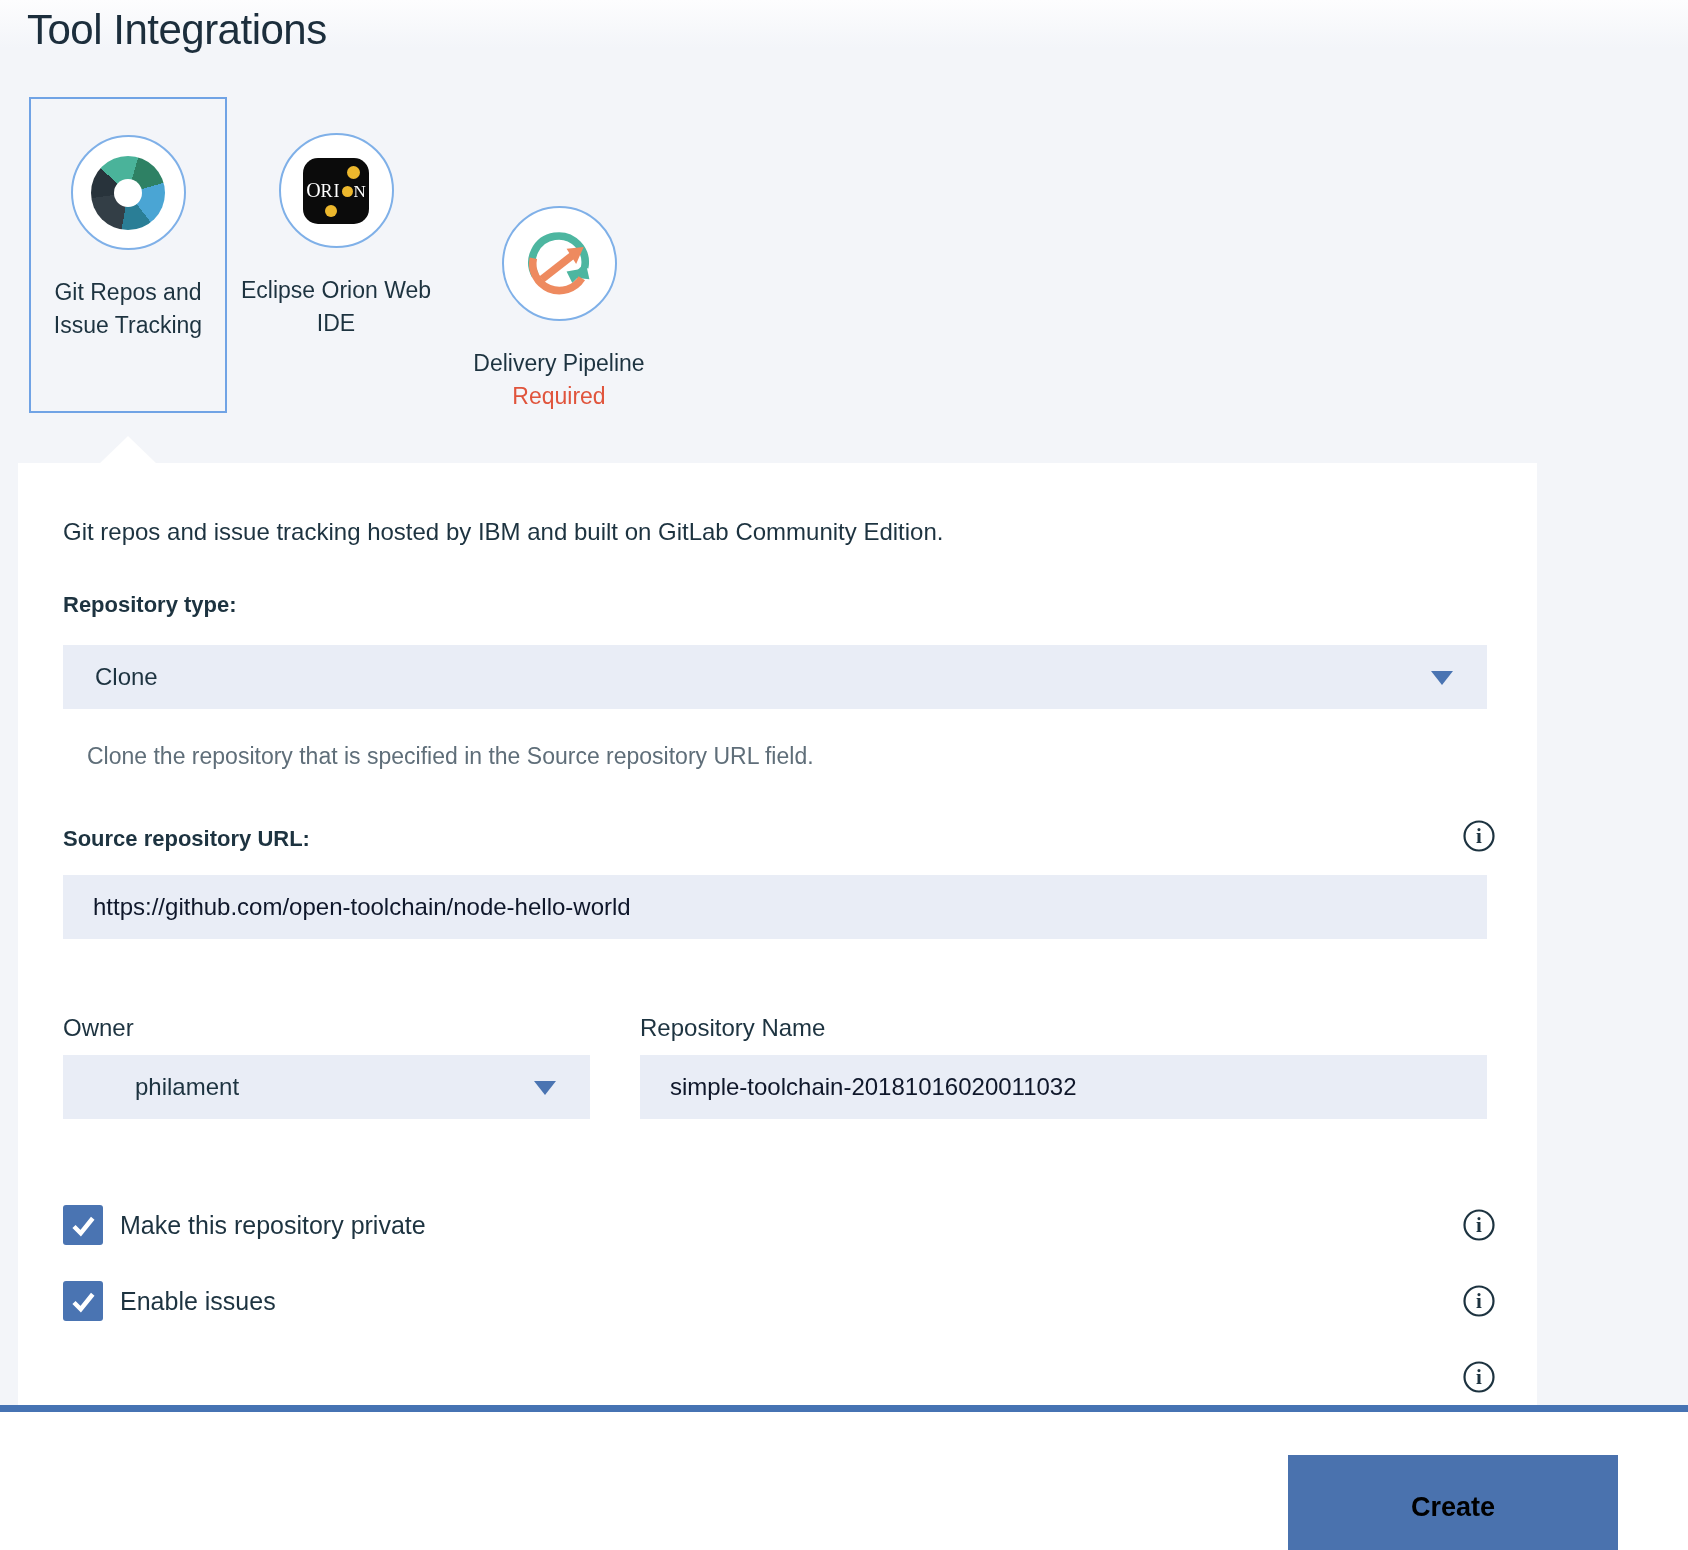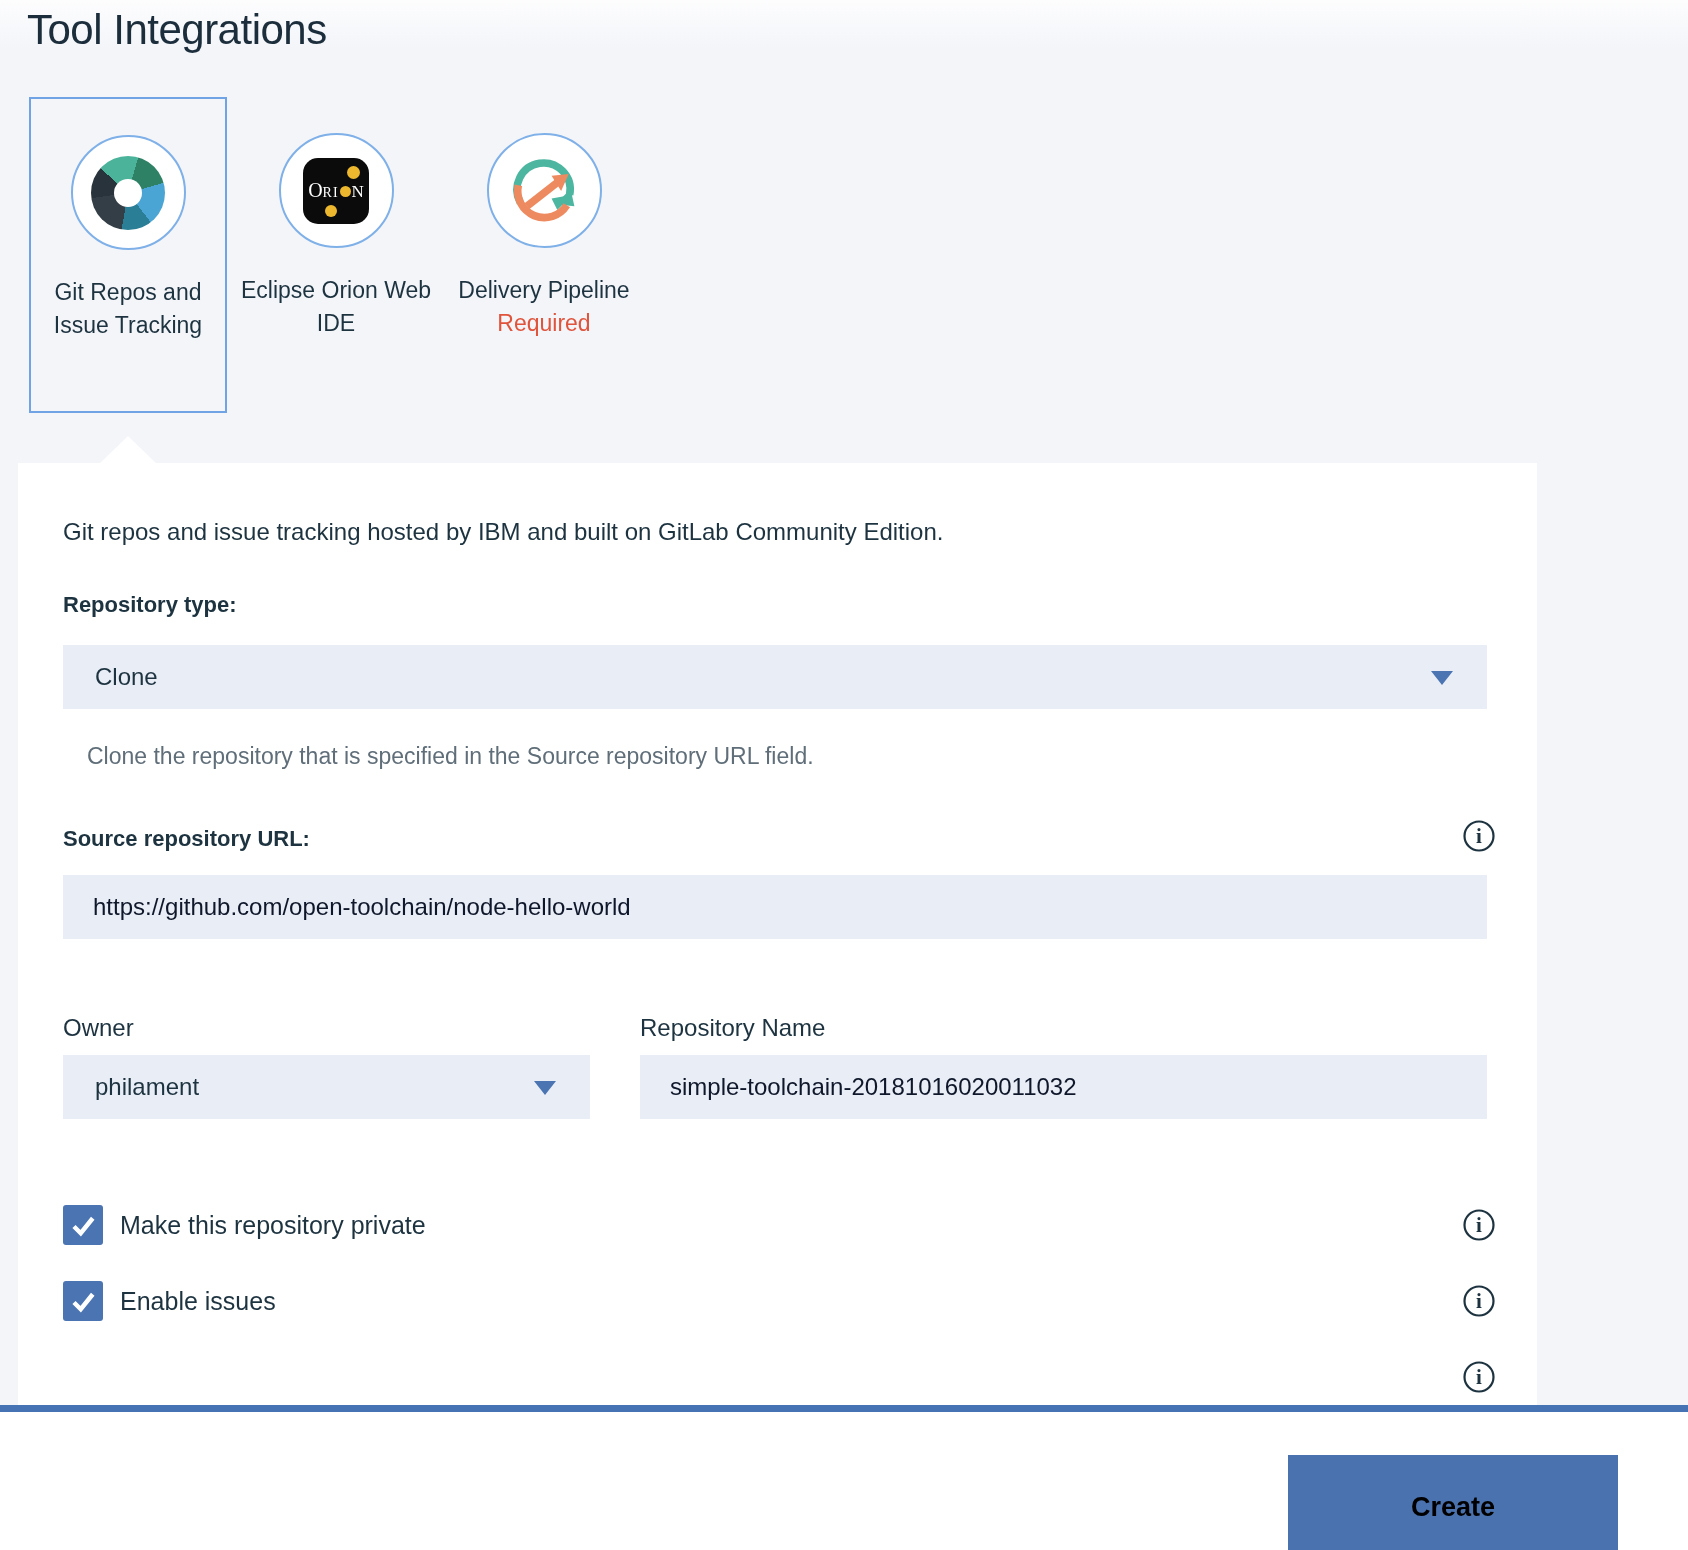--- a/index.html
+++ b/index.html
@@ -10,21 +10,21 @@
   
   .page-title{position:absolute;left:27px;top:6px;font-size:42px;font-weight:400;
               color:#1c2e3c;letter-spacing:-0.5px;}
 
   
   .card{position:absolute;top:97px;width:198px;height:316px;box-sizing:border-box;
         display:flex;flex-direction:column;align-items:center;cursor:pointer;}
   .card.selected{border:2px solid #70a3e5;}
   .card-1{left:29px;}
   .card-2{left:237px;}
-  .card-3{left:445px;}
+  .card-3{left:460px;justify-content:flex-end;}
   .tool-circle{margin-top:36px;width:115px;height:115px;border-radius:50%;
                background:#ffffff;border:2px solid #7fb0e8;box-sizing:border-box;
                display:flex;align-items:center;justify-content:center;}
   .card-label{margin-top:26px;text-align:center;font-size:23px;line-height:33px;color:#1d3340;}
   .required-text{color:#e0543c;}
 
   
   .git-donut{position:relative;width:74px;height:74px;border-radius:50%;
      background:conic-gradient(from 312deg,
         #4ab39a 0deg 64deg,
@@ -34,21 +34,21 @@
         #333e46 238deg 310deg,
         #28333b 310deg 360deg);}
   .git-donut::after{content:"";position:absolute;left:23px;top:23px;width:28px;height:28px;
      border-radius:50%;background:#ffffff;}
 
   
   .orion-box{position:relative;width:66px;height:66px;border-radius:15px;background:#0b0b0b;
      display:flex;align-items:center;justify-content:center;color:#ffffff;}
   .orion-text{display:flex;align-items:baseline;font-family:"Liberation Serif","DejaVu Serif",serif;}
   .orion-o{font-size:20px;}
-  .orion-ri{font-size:14px;letter-spacing:1px;}
+  .orion-ri{font-size:18px;letter-spacing:1px;}
   .orion-n{font-size:17px;}
   .orion-dot{width:11px;height:11px;border-radius:50%;background:#edb82d;display:inline-block;margin:0 1px;}
   .orion-dot-tr{position:absolute;right:9px;top:8px;width:13px;height:13px;border-radius:50%;background:#edb82d;}
   .orion-dot-bl{position:absolute;left:22px;bottom:7px;width:12px;height:12px;border-radius:50%;background:#edb82d;}
 
   
   .panel{position:absolute;left:18px;top:463px;width:1519px;height:942px;background:#ffffff;}
   .panel-notch{position:absolute;left:100px;top:436px;width:0;height:0;
      border-left:28px solid transparent;border-right:28px solid transparent;
      border-bottom:27px solid #ffffff;}
@@ -155,21 +155,21 @@
       <circle cx="17" cy="17" r="14.5" fill="none" stroke="#1d3340" stroke-width="2.2"></circle>
       <text x="17" y="24" font-family="Liberation Serif,serif" font-size="21" font-weight="bold" fill="#1d3340" text-anchor="middle">i</text>
     </svg>
     <div class="text-field" style="left:45px;top:412px;width:1424px;">
       <input type="text" value="https://github.com/open-toolchain/node-hello-world" style="">
     </div>
 
     <div class="plain-label" style="left:45px;top:551px;">Owner</div>
     <div class="plain-label" style="left:622px;top:551px;">Repository Name</div>
 
-    <div class="select-box" style="left:45px;top:592px;width:527px;">
+    <div class="select-box" style="left:45px;top:592px;width:527px;padding-left:40px;">
       <span class="value">philament</span>
       <span class="caret"></span>
     </div>
     <div class="text-field" style="left:622px;top:592px;width:847px;">
       <input type="text" value="simple-toolchain-20181016020011032" style="">
     </div>
 
     <div class="check-row" style="top:742px;">
       <span class="checkbox">
         <svg width="30" height="30" viewBox="0 0 40 40">

